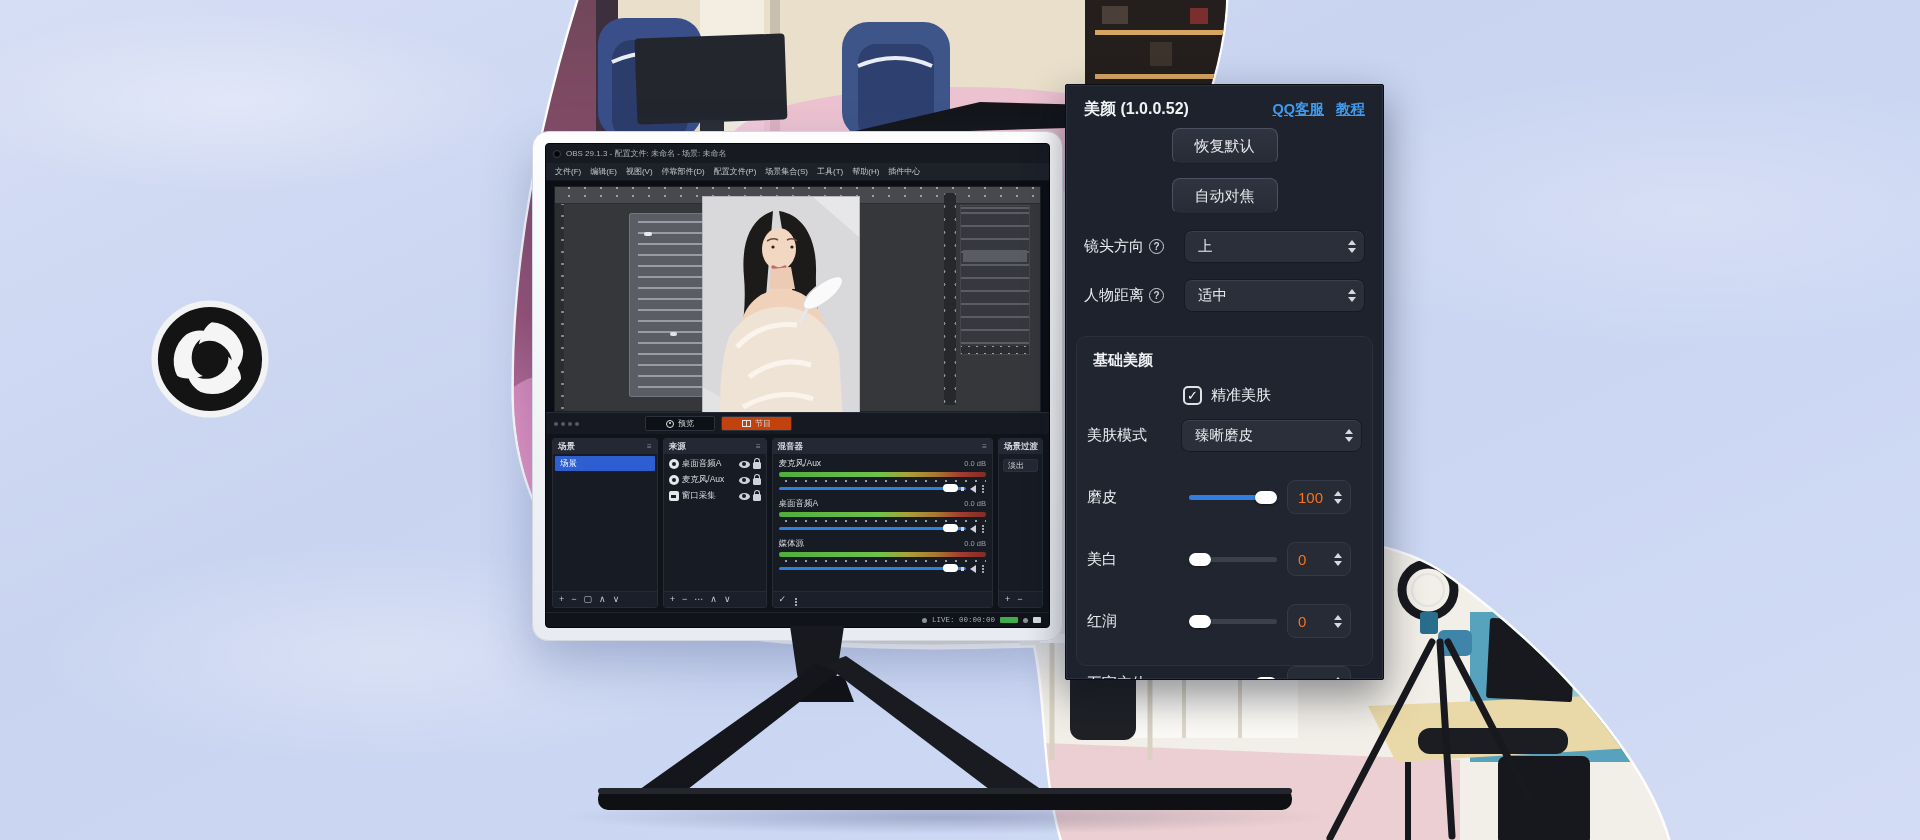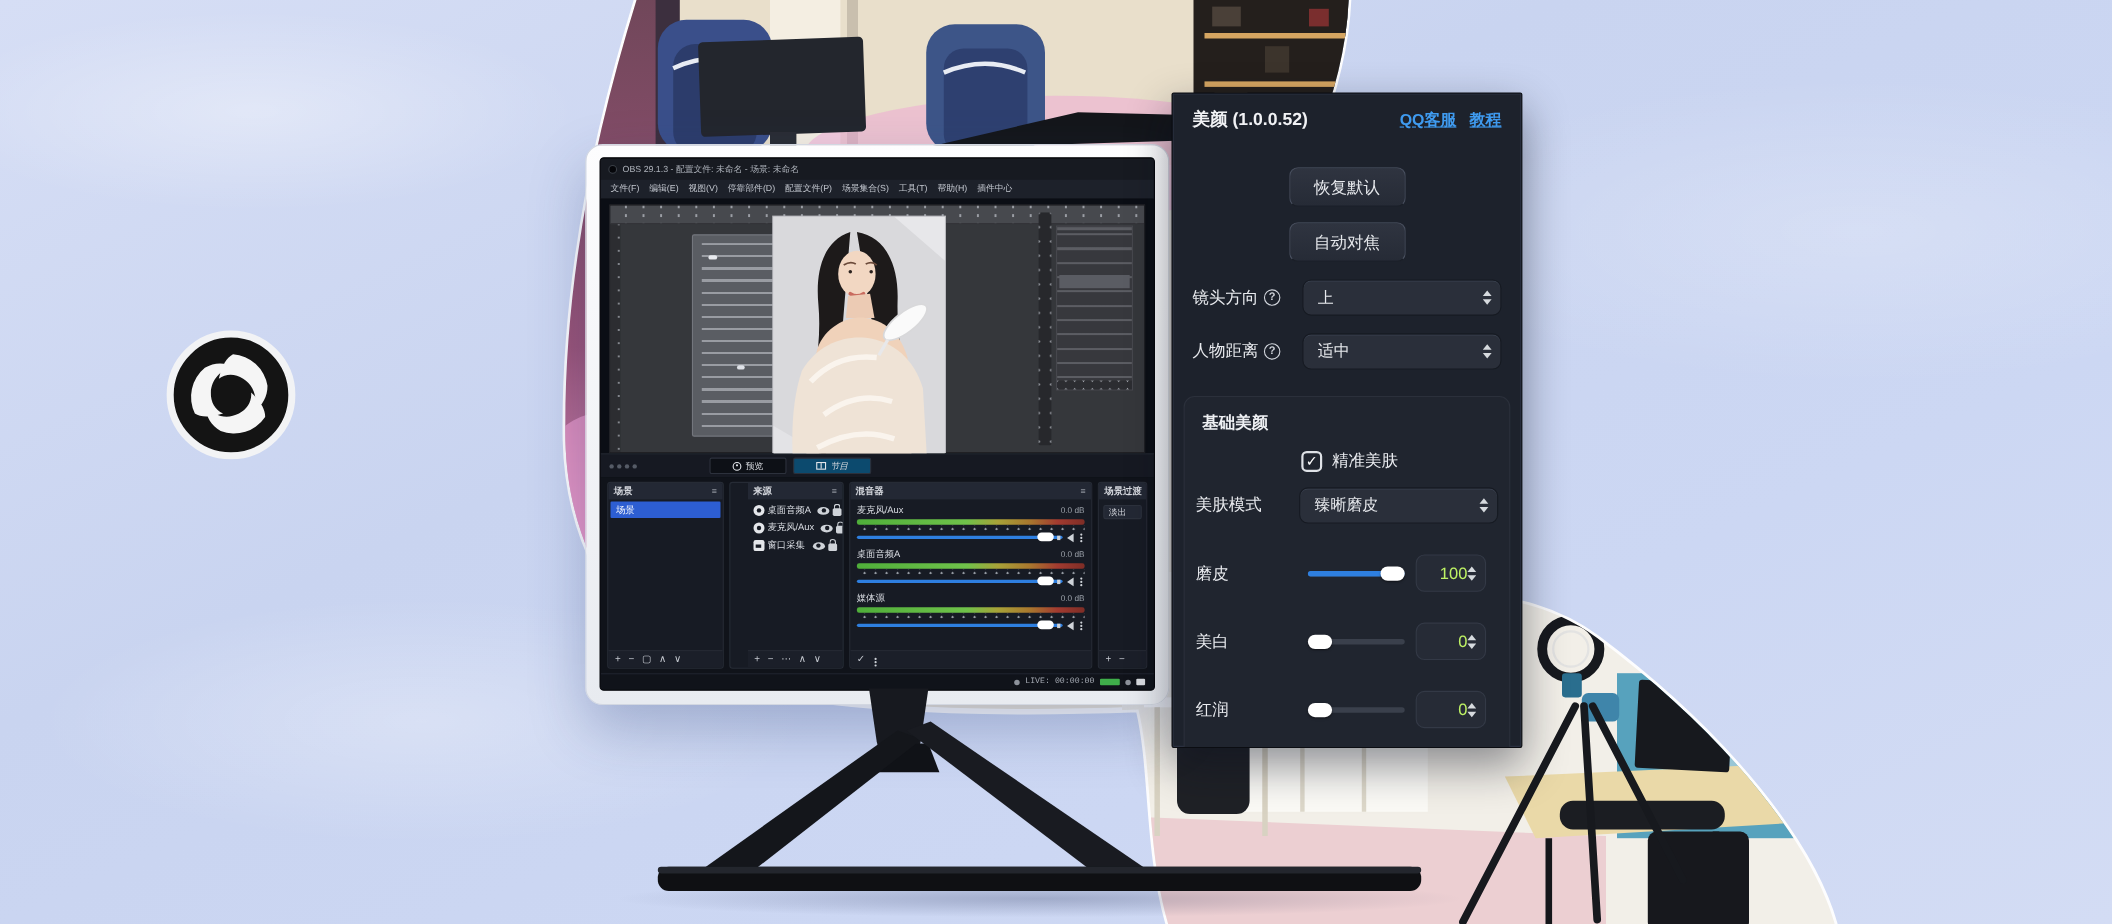--- a/index.html
+++ b/index.html
@@ -55,37 +55,37 @@
     background-image:repeating-linear-gradient(180deg,rgba(160,163,170,.35) 0 2px,transparent 2px 13px);background-position:0 6px;}
   .layers .sel{position:absolute;left:2px;top:44px;right:2px;height:12px;background:#5a5c63;}
   .layers .foot{position:absolute;left:0;bottom:0;right:0;height:8px;background:#2c2d31;
     background-image:radial-gradient(circle,#9b9ea5 1px,transparent 1.2px);background-size:8px 8px;background-position:4px 4px;}
 
   
   .strip{height:22px;background:#161922;border-top:1px solid #262b35;display:flex;align-items:center;padding:0 8px;gap:6px;flex:0 0 auto;}
   .strip .minidots{display:flex;gap:3px;margin-right:60px;}
   .strip .minidots i{width:4px;height:4px;border-radius:2px;background:#555b66;}
   .tabbtn{display:flex;align-items:center;gap:4px;height:15px;padding:0 20px;border-radius:2px;font-size:8px;color:#d6d9de;background:#0d1016;border:1px solid #2c313c;text-align:center;}
-  .tabbtn.alt{background:#0c4a6e;font-style:italic;}
+  .tabbtn.alt{background:#c2410c;}
   .ic-target{width:8px;height:8px;border-radius:50%;border:1.5px solid #e2e5ea;position:relative;}
   .ic-target::after{content:"";position:absolute;left:1.5px;top:1.5px;width:2px;height:2px;border-radius:50%;background:#e2e5ea;}
   .ic-split{width:9px;height:7px;border:1.2px solid #e2e5ea;position:relative;}
   .ic-split::after{content:"";position:absolute;left:3px;top:0;bottom:0;width:1.2px;background:#e2e5ea;}
 
   
   .docks{height:178px;background:#10131a;display:flex;gap:5px;padding:4px 6px;flex:0 0 auto;}
   .dock{background:#171b24;border:1px solid #262b35;border-radius:3px;display:flex;flex-direction:column;overflow:hidden;}
   .dock-h{height:15px;background:#232834;display:flex;align-items:center;justify-content:space-between;padding:0 5px;flex:0 0 auto;}
   .dock-h b{font-size:8.5px;font-weight:700;color:#d4d7dd;white-space:nowrap;}
   .dock-h .hicon{font-size:8px;color:#8b909a;}
   .dock-body{flex:1 1 auto;padding:2px;overflow:hidden;}
   .dock-foot{height:16px;background:#1b1f29;border-top:1px solid #262b35;display:flex;align-items:center;gap:7px;padding:0 6px;flex:0 0 auto;}
   .dock-foot span{font-size:9px;color:#c6cad1;line-height:1;}
   .d-scenes{width:108px;}
-  .d-sources{width:106px;padding-left:16px;}
+  .d-sources{width:106px;}
   .d-mixer{width:226px;}
   .d-trans{flex:1 1 auto;min-width:0;justify-content:space-between;}
   .scene-row{height:15px;background:#2d5ed2;color:#fff;font-size:8.5px;display:flex;align-items:center;padding:0 5px;border-radius:1px;}
   .src-row{height:16px;display:flex;align-items:center;gap:3px;padding:0 3px;color:#d9dce2;font-size:8.5px;white-space:nowrap;}
   .src-row .grow{flex:1 1 auto;}
   .src-ic{width:10px;height:10px;border-radius:50%;background:#e4e6ea;position:relative;flex:0 0 auto;}
   .src-ic.sq{border-radius:2px;}
   .src-ic::after{content:"";position:absolute;left:3px;top:3px;width:4px;height:4px;background:#171b24;border-radius:50%;}
   .src-ic.sq::after{border-radius:0;width:5px;height:3px;left:2.5px;top:3.5px;}
   .ic-eye{width:11px;height:7px;border-radius:50%;background:#cfd3d9;position:relative;flex:0 0 auto;}
@@ -119,21 +119,21 @@
   .bpanel{position:absolute;left:1065px;top:84px;width:319px;height:596px;background:#1d222c;
     border:1px solid #0b0d12;box-shadow:0 16px 40px rgba(10,15,30,.45),inset 0 0 0 1px #2a3040;
     padding:14px 18px 0;overflow:hidden;border-radius:2px;}
   .bp-head{display:flex;align-items:baseline;}
   .bp-title{font-size:16px;font-weight:700;color:#f1f2f5;}
   .bp-links{margin-left:auto;display:flex;gap:12px;}
   .bp-links a{font-size:14.5px;font-weight:700;color:#3f9bf0;text-decoration:underline;cursor:pointer;}
   .bp-btn{display:block;margin:14px auto 0;width:106px;height:36px;border-radius:8px;
     background:linear-gradient(180deg,#2f3440,#262b36);border:1px solid #4a5160;border-bottom-color:#1b1f28;
     color:#e6e8ec;font-size:15px;font-family:inherit;}
-  .bp-btn.first{margin-top:32px;}
+  .bp-btn.first{margin-top:8px;}
   .bp-row{display:flex;align-items:center;margin-top:16px;justify-content:flex-end;}
   .bp-label{display:flex;align-items:center;gap:5px;font-size:15px;color:#e9ebef;}
   .help{width:15px;height:15px;border-radius:50%;border:1.5px solid #cfd3da;color:#cfd3da;font-size:10px;font-weight:700;
     display:flex;align-items:center;justify-content:center;}
   .bp-select{margin-left:auto;width:181px;height:33px;background:#2a2f3a;border:1px solid #161a22;border-radius:8px;
     display:flex;align-items:center;padding:0 8px 0 13px;box-shadow:inset 0 1px 0 #39404e;}
   .bp-select .val{font-size:14.5px;color:#e6e8ec;}
   .bp-select .spin{margin-left:auto;display:flex;flex-direction:column;gap:3px;align-items:center;}
   .tri-up{width:0;height:0;border-left:4.5px solid transparent;border-right:4.5px solid transparent;border-bottom:5px solid #d6dade;}
   .tri-dn{width:0;height:0;border-left:4.5px solid transparent;border-right:4.5px solid transparent;border-top:5px solid #d6dade;}
@@ -145,21 +145,21 @@
   .bp-check-row .clabel{font-size:15px;color:#e9ebef;}
   .bp-row.tight{margin-top:14px;}
   .sl-row{display:flex;align-items:center;margin-top:28px;height:34px;}
   .sl-row .bp-label{width:96px;flex:0 0 auto;}
   .sl{position:relative;width:88px;height:13px;flex:0 0 auto;margin-left:6px;}
   .sl-track{position:absolute;left:0;right:0;top:4px;height:5px;border-radius:3px;background:#3a404c;}
   .sl-fill{position:absolute;left:0;top:4px;height:5px;border-radius:3px;background:#2e7fe0;}
   .sl-handle{position:absolute;top:0;width:22px;height:13px;border-radius:7px;background:#fff;box-shadow:0 1px 2px rgba(0,0,0,.5);}
   .spinbox{margin-left:10px;width:64px;height:34px;background:#262b36;border:1px solid #333946;border-radius:8px;
     display:flex;align-items:center;padding:0 8px 0 10px;}
-  .spinbox .num{flex:1 1 auto;text-align:right;font-size:15px;color:#bef264;}
+  .spinbox .num{flex:1 1 auto;text-align:left;font-size:15px;color:#f97316;}
   .spinbox .spin{display:flex;flex-direction:column;gap:3px;}
 </style>
 </head>
 <body>
 
 <div class="stage">
 
   <svg width="1920" height="840" viewBox="0 0 1920 840" style="position:absolute;left:0;top:0;">
     <defs>
       <path id="blobPath" d="M 585,-20

